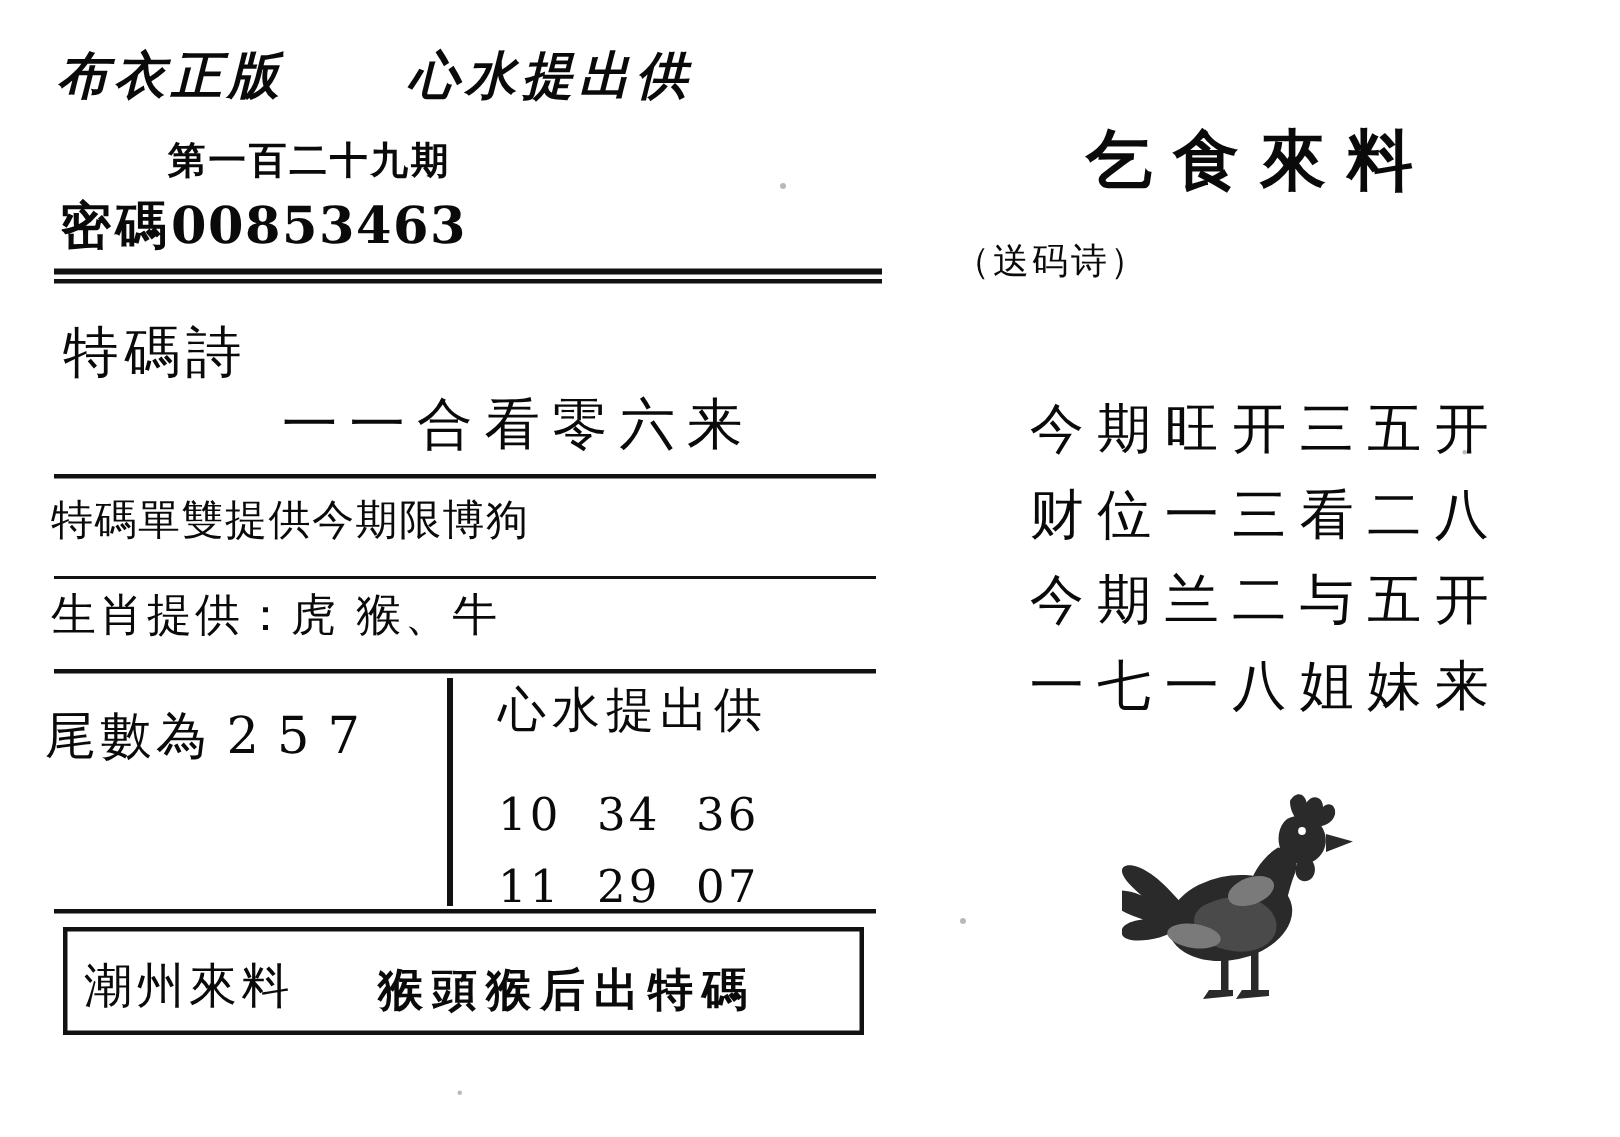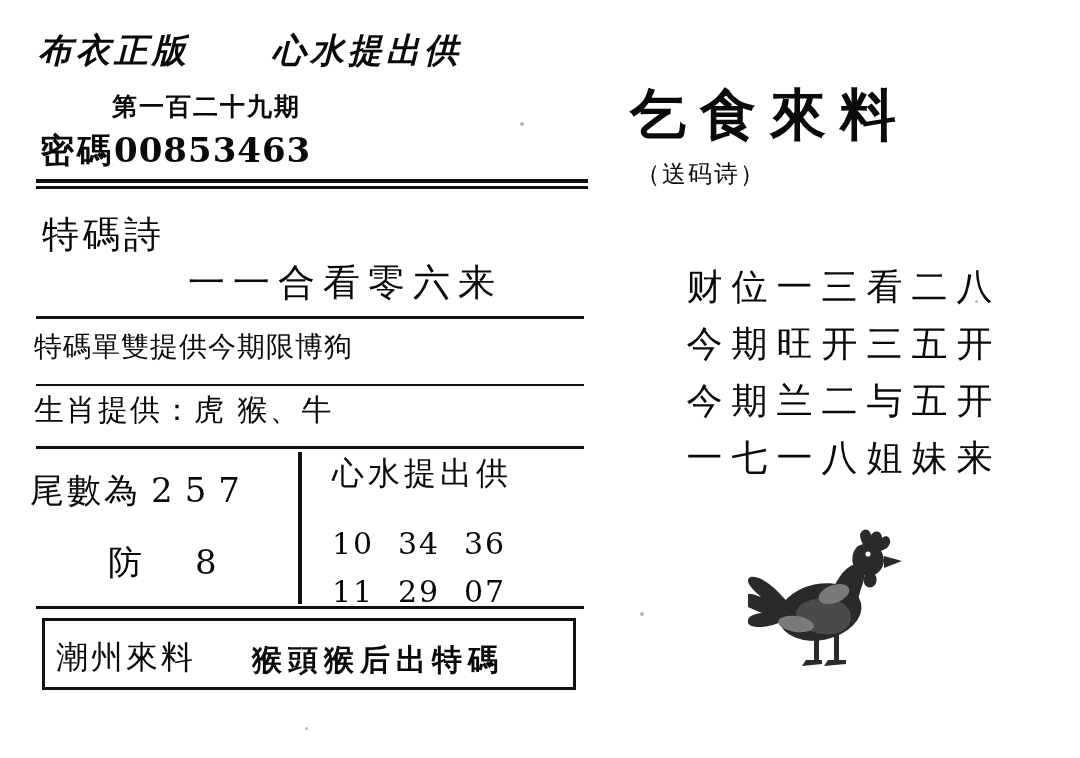--- a/index.html
+++ b/index.html
@@ -198,21 +198,22 @@
     left: 600px;
     top: 0;
     width: 480px;
     height: 758px;
   }
   .r-title {
     position: absolute;
     left: 30px;
     top: 78px;
     width: 420px;
-    font-size: 56px;
+    text-align: center;
+    font-size: 44px;
     font-weight: bold;
     letter-spacing: 14px;
   }
   .r-sub {
     position: absolute;
     left: 36px;
     top: 158px;
     width: 420px;
     text-align: left;
     font-size: 24px;
@@ -289,23 +290,20 @@
 
     <div class="line-zodiac">生肖提供：虎 猴、牛</div>
 
     <div class="rule rule-5"></div>
     <div class="vrule"></div>
 
     <div class="tail-row">
       <span>尾數為</span><span class="digits">257</span>
     </div>
 
-    <div class="fang-row">
-      <span>防</span><span class="digits">8</span>
-    </div>
 
     <div class="xinshui-title">心水提出供</div>
     <div class="xinshui-nums">
       <div>
         <span class="n">10</span><span class="n">34</span><span class="n">36</span>
       </div>
       <div>
         <span class="n">11</span><span class="n">29</span><span class="n">07</span>
       </div>
     </div>
@@ -317,22 +315,22 @@
     <div class="bottom-right">猴頭猴后出特碼</div>
 
   </div>
 
   <div class="right">
 
     <div class="r-title">乞食來料</div>
     <div class="r-sub">（送码诗）</div>
 
     <div class="r-poem">
+      <div>今期旺开三五开</div>
       <div>财位一三看二八</div>
-      <div>今期旺开三五开</div>
       <div>今期兰二与五开</div>
       <div>一七一八姐妹来</div>
     </div>
 
     <svg class="rooster" viewBox="0 0 170 155">
       <g fill="#2a2a2a">
 
         <path d="M112 14 c4 -7 10 -5 11 1 c4 -6 11 -4 11 3 c4 -4 9 -1 8 5 c-2 7 -10 9 -17 8 c-7 -1 -13 -8 -13 -17 z"></path>
 
         <path d="M110 26 c10 -5 22 -1 25 9 c3 9 -2 17 -9 20 c-8 3 -17 -1 -20 -8 c-3 -7 -2 -16 4 -21 z"></path>

